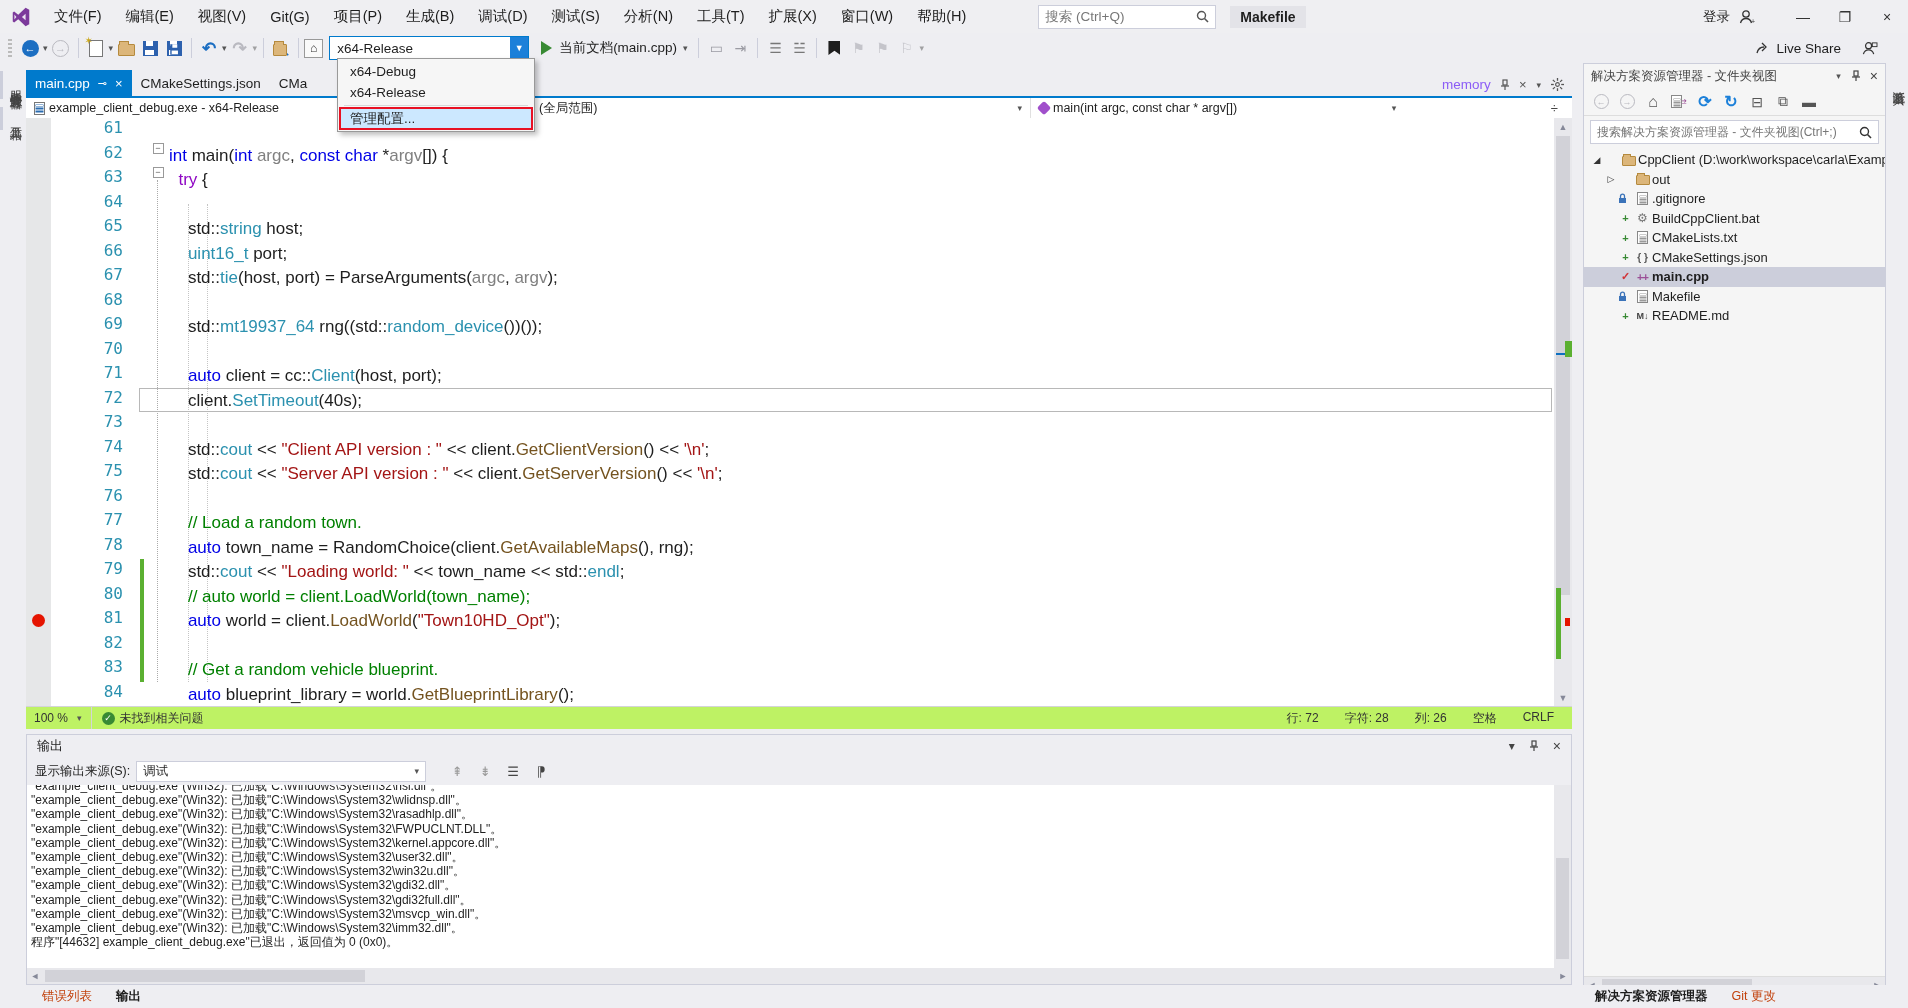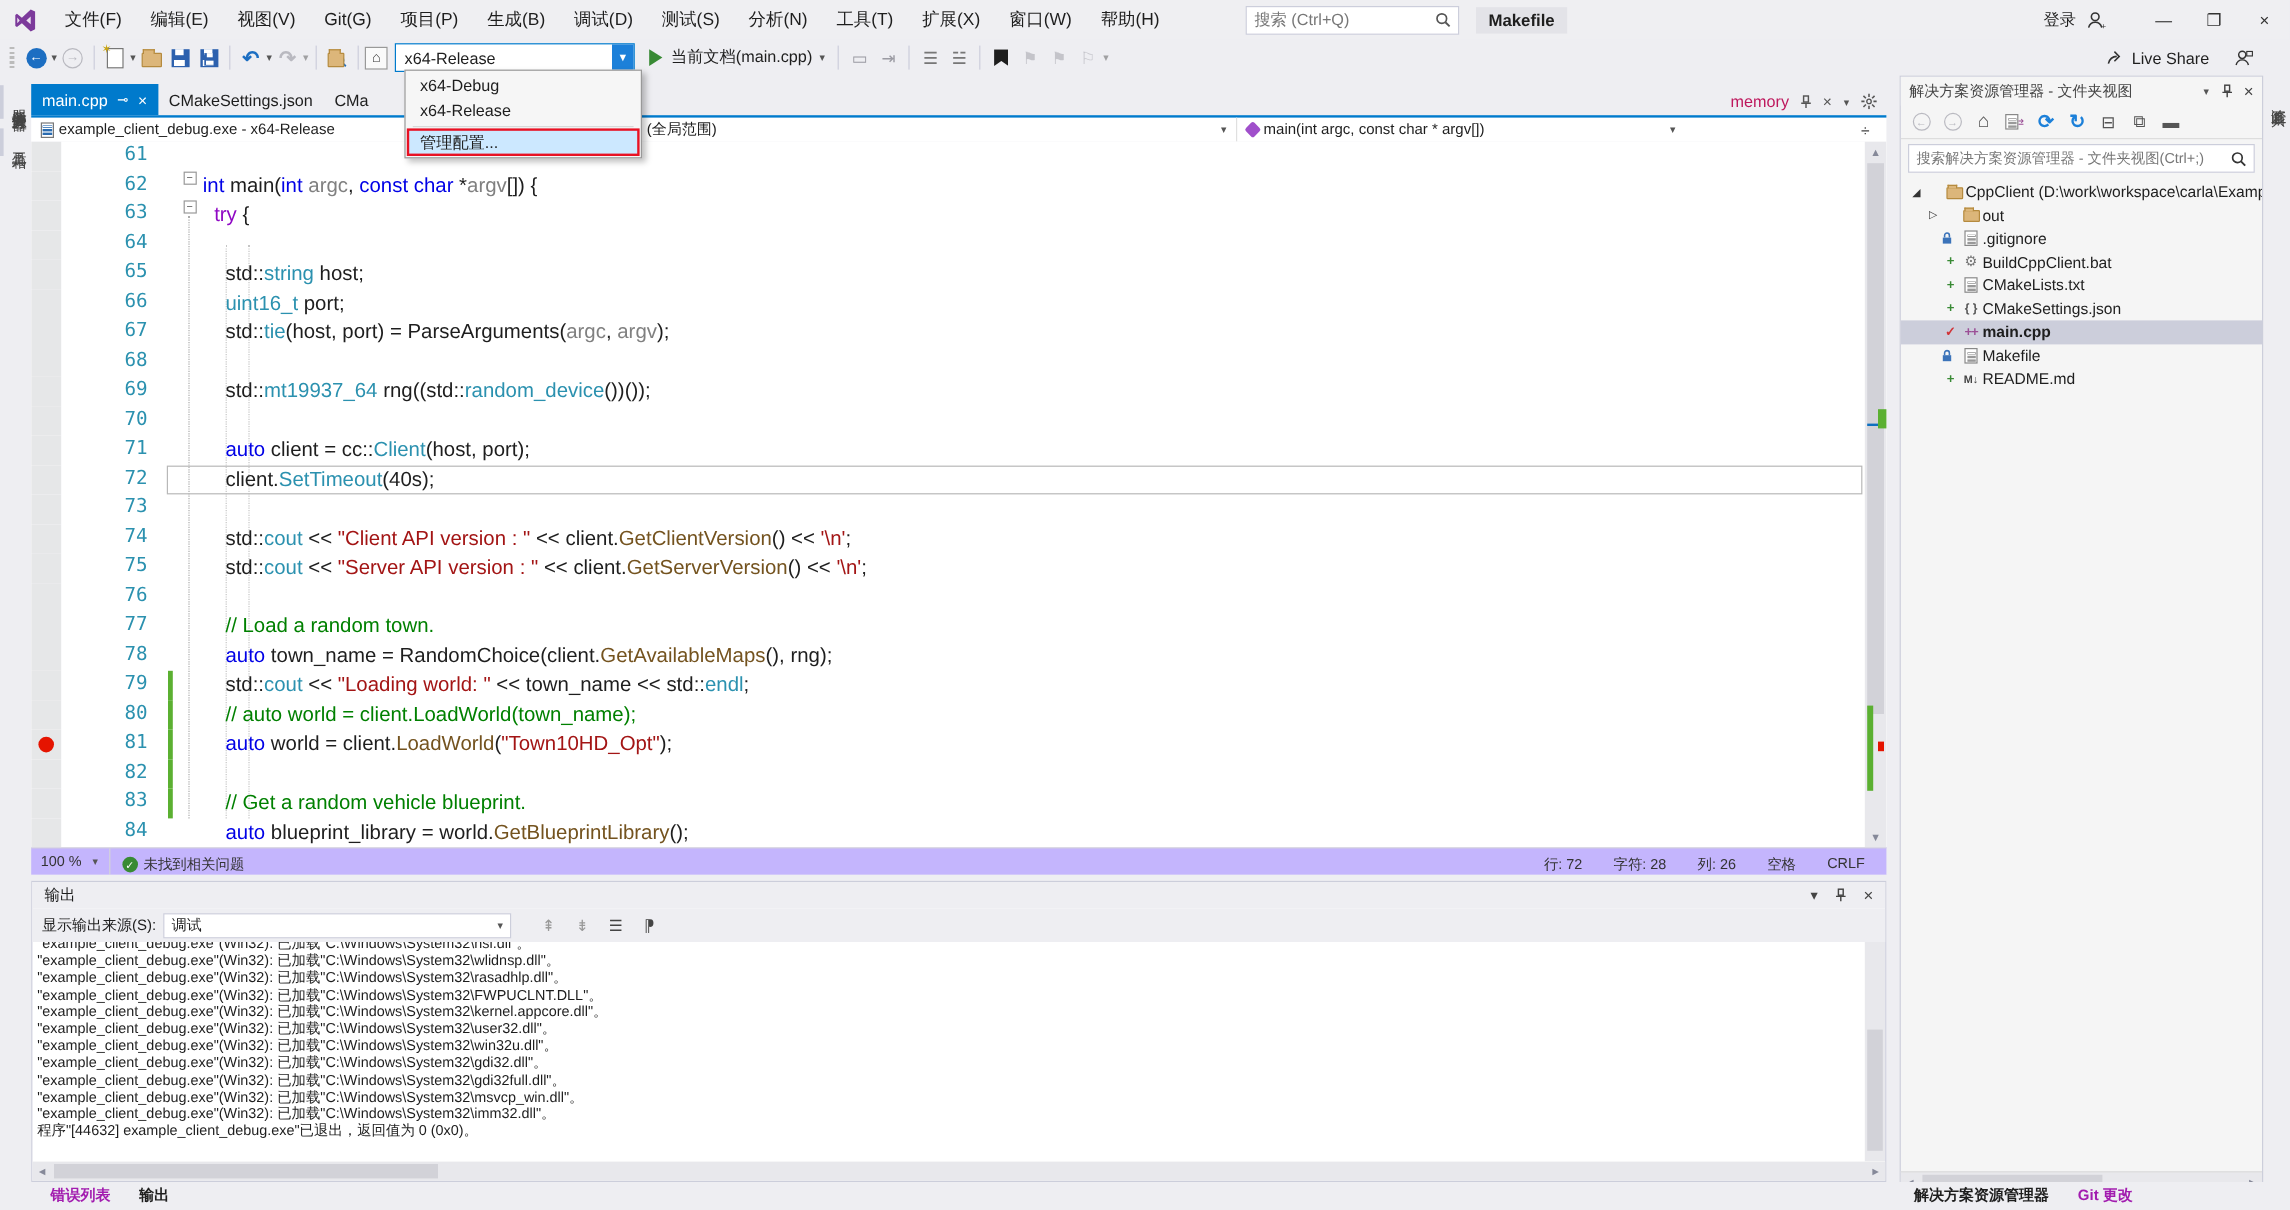--- a/index.html
+++ b/index.html
@@ -57,21 +57,21 @@
   .vtab { writing-mode:vertical-lr; font-size:12.5px; color:#444; padding:10px 4px; border-left:3px solid #CCCEDB; margin:8px 0; letter-spacing:1px; }
   .vstrip.right .vtab { border-left:none; border-right:3px solid #CCCEDB; }
 
   
   .editorpane { position:absolute; left:26px; top:63px; width:1546px; height:922px; display:flex; flex-direction:column; }
   .tabrow { height:33px; display:flex; align-items:flex-end; background:#EEEEF2; }
   .tab { height:26px; display:flex; align-items:center; padding:0 9px; font-size:13.5px; color:#1E1E1E; }
   .tab.active { background:#007ACC; color:#fff; gap:8px; }
   .tab .pin { font-size:11px; } .tab .x { font-size:13px; }
   .tabrow-right { margin-left:auto; display:flex; align-items:center; gap:9px; padding:0 8px 4px 0; color:#555; }
-  .tabrow-right .memlbl { color:#be185d; font-size:13.5px; }
+  .tabrow-right .memlbl { color:#8b5cf6; font-size:13.5px; }
   .breadcrumb { height:22px; background:#fff; border-top:2px solid #007ACC; display:flex; align-items:center; font-size:12.5px; color:#1E1E1E; }
   .bc-sec { height:100%; display:flex; align-items:center; gap:4px; padding:0 8px; border-right:1px solid #E0E0E0; }
   .bc-sec .caret { font-size:9px; color:#555; margin-left:8px; }
   .bc-doc { width:11px; height:13px; border:1px solid #777; background:#fff; position:relative; }
   .bc-doc::after{content:"";position:absolute;left:1px;top:2px;width:7px;height:1px;box-shadow:0 0 0 .5px #2B6CB0,0 3px 0 .5px #2B6CB0,0 6px 0 .5px #2B6CB0;}
   .bc-cube { width:10px; height:10px; background:#A04FCB; transform:rotate(45deg); border-radius:2px; }
   .bc-split { margin-left:auto; margin-right:6px; color:#444; font-size:13px; }
 
   
   .code { position:relative; flex:1; background:#fff; overflow:hidden; }
@@ -90,21 +90,21 @@
   .guide { position:absolute; border-left:1px dotted #C5C5C5; top:86px; bottom:24px; }
   .foldline { position:absolute; left:131px; border-left:1px dotted #AAA; top:62px; bottom:24px; }
   .vscroll { position:absolute; right:0; top:0; bottom:0; width:18px; background:#E8E8EC; }
   .vscroll .arr { height:17px; display:flex; align-items:center; justify-content:center; font-size:9px; color:#868999; }
   .vscroll .arr.dn { position:absolute; bottom:0; left:0; right:0; }
   .vscroll .thumb { position:absolute; left:2px; right:2px; top:18px; height:78%; background:#D2D2D8; }
   .smark { position:absolute; }
   .greensq { position:absolute; right:-1px; top:38%; width:8px; height:16px; background:#5BB031; }
 
   
-  .edstatus { height:23px; background:#c4b5fd; border-top:1px solid #D4D4D8; display:flex; align-items:flex-end; font-size:12px; color:#333; }
+  .edstatus { height:23px; background:#bef264; border-top:1px solid #D4D4D8; display:flex; align-items:center; font-size:12px; color:#333; }
   .zoombox { padding:0 8px; display:flex; gap:8px; align-items:center; border-right:1px solid #D4D4D8; height:100%; }
   .health { display:flex; align-items:center; gap:5px; padding:0 10px; }
   .okdot { width:13px; height:13px; border-radius:50%; background:#388A34; color:#fff; font-size:9px; display:flex; align-items:center; justify-content:center; }
   .edstatus .rgt { margin-left:auto; display:flex; gap:26px; padding-right:18px; }
 
   .splitter { height:5px; background:#EEEEF2; }
 
   
   .output { flex:none; height:251px; display:flex; flex-direction:column; background:#fff; border:1px solid #CCCEDB; }
   .out-title { height:22px; background:#EEEEF2; display:flex; align-items:center; padding:0 10px; font-size:13px; }
@@ -149,21 +149,21 @@
   .cpp-ic { color:#9B4F96; font-weight:bold; font-size:11px; letter-spacing:-1px; }
   .json-ic { color:#555; font-weight:bold; font-size:10px; }
   .md-ic { color:#444; font-weight:bold; font-size:9px; }
   .gear-ic { color:#777; font-size:12px; }
   .rp-hscroll { height:16px; background:#E8E8EC; position:relative; border-top:1px solid #DDD; }
   .rp-hscroll .arr { position:absolute; top:0; width:16px; height:16px; display:flex; align-items:center; justify-content:center; font-size:9px; color:#868999; }
   .rp-hscroll .thumb { position:absolute; left:18px; top:2px; width:150px; height:12px; background:#D2D2D8; }
 
   
   .bottombar { position:absolute; left:0; top:985px; width:1908px; height:23px; background:#EEEEF2; display:flex; align-items:center; font-size:12.5px; }
-  .btab { padding:0 12px; color:#a21caf;font-weight:bold; }
+  .btab { padding:0 12px; color:#c2410c; }
   .btab.active { font-weight:bold; color:#1E1E1E; }
   .bb-right { position:absolute; left:1583px; display:flex; }
 
   
   .cfgdrop { position:absolute; left:337px; top:58px; width:198px; background:#F6F6F6; border:1px solid #999; box-shadow:3px 3px 5px rgba(0,0,0,.25); z-index:50; padding:2px; }
   .dd-item { height:21px; display:flex; align-items:center; padding:0 10px; font-size:13.5px; color:#1E1E1E; }
   .dd-sep { height:1px; background:#D8D8D8; margin:2px 4px; }
   .dd-item.hl { background:#CCE8FF; outline:2px solid #E81123; outline-offset:-1px; }
 
   .magsvg, .pinsvg, .gearsvg, .persvg, .locksvg { display:block; }

